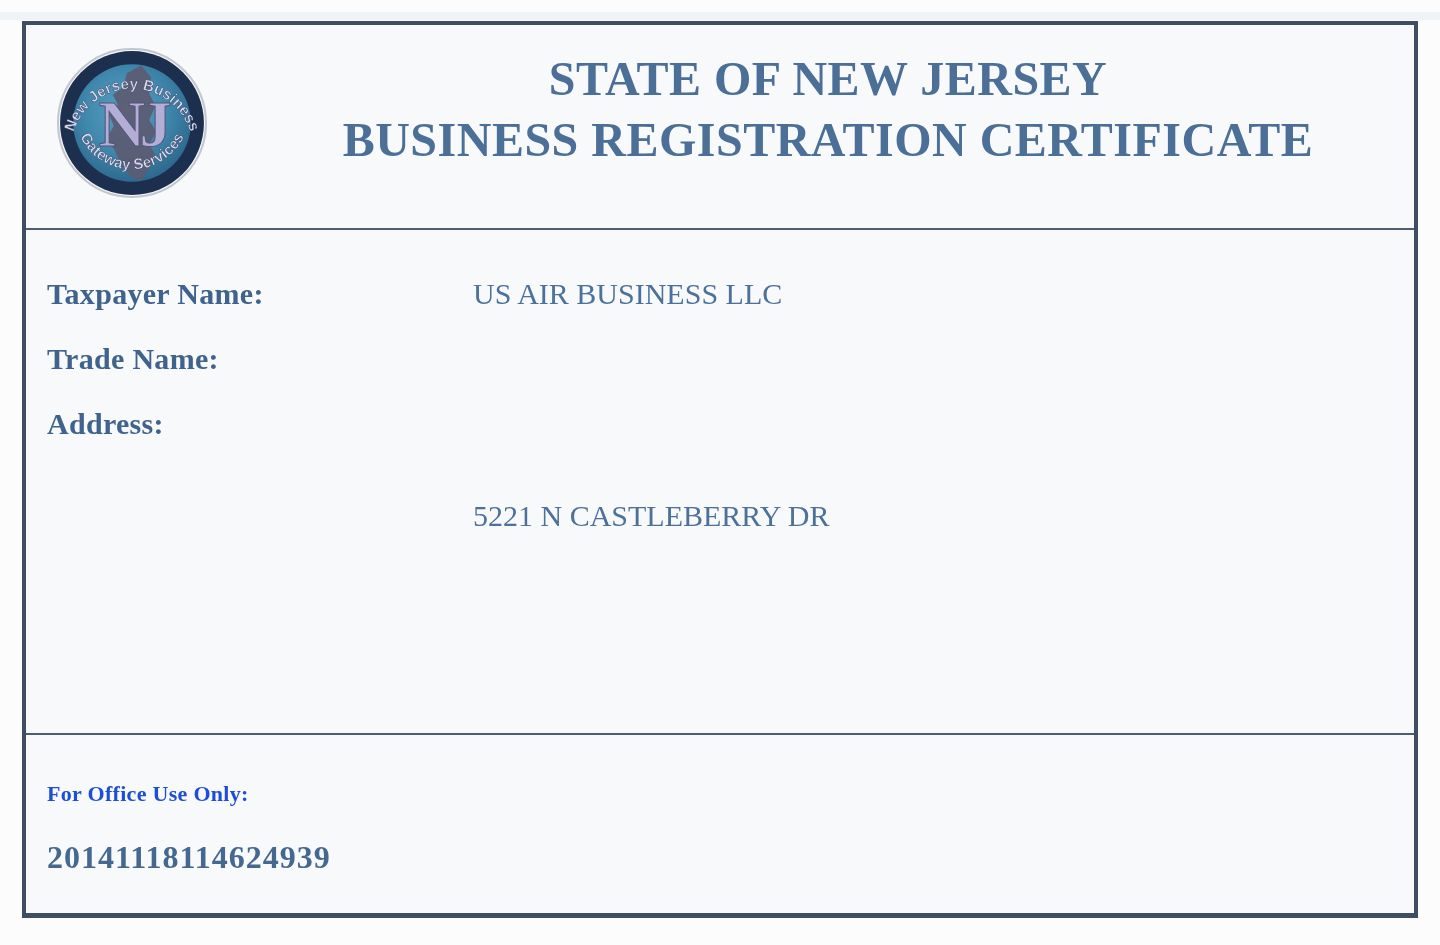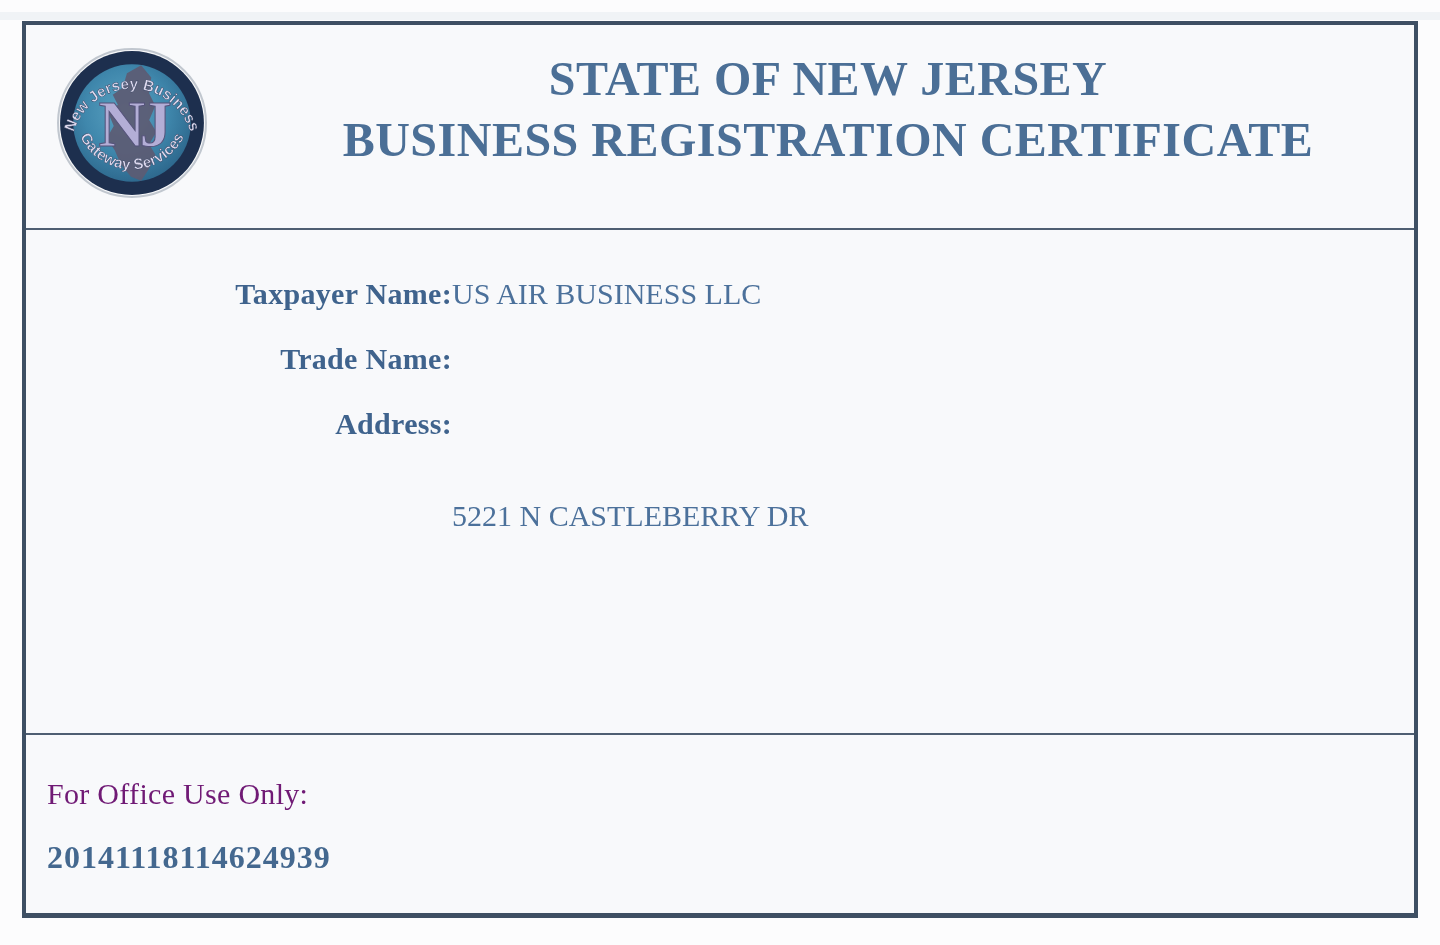--- a/index.html
+++ b/index.html
@@ -28,34 +28,34 @@
     flex: 1; text-align: center; padding-top: 23px;
     color: #4b6f96; font-weight: bold;
     font-size: 48px; line-height: 61px;
     letter-spacing: 0.5px;
   }
   
   .fields {
     height: 503px;
     border-top: 2px solid #4e5e72;
     border-bottom: 2px solid #4e5e72;
-    overflow: hidden; text-align: right;
+    padding-left: 21px; overflow: hidden;
   }
   .field-row { display: flex; margin-top: 29px; font-size: 30px; line-height: 36px; }
   .field-row.first { margin-top: 46px; }
   .field-row .label {
     width: 426px; flex: none;
     font-weight: bold; color: #3f638d;
     letter-spacing: 0.3px;
   }
   .field-row .value { color: #4c719b; white-space: pre; }
   .field-row.address .value { line-height: 46px; margin-top: -5px; }
   
   .office { height: 178px; padding: 41px 0 0 21px; }
-  .office-label { font-size: 30px; line-height: 36px; font-weight: normal; color: #701a75; letter-spacing: 0.3px; }
+  .office-label { font-size: 22px; line-height: 36px; font-weight: bold; color: #1d4ed8; letter-spacing: 0.3px; }
   .office-number { margin-top: 26px; font-size: 32px; line-height: 38px; font-weight: bold; color: #44688f; letter-spacing: 1px; }
   
   .seal { display: block; }
 </style>
 </head>
 <body>
 
 <div class="top-scan-strip"></div>
 
 <div class="certificate">

